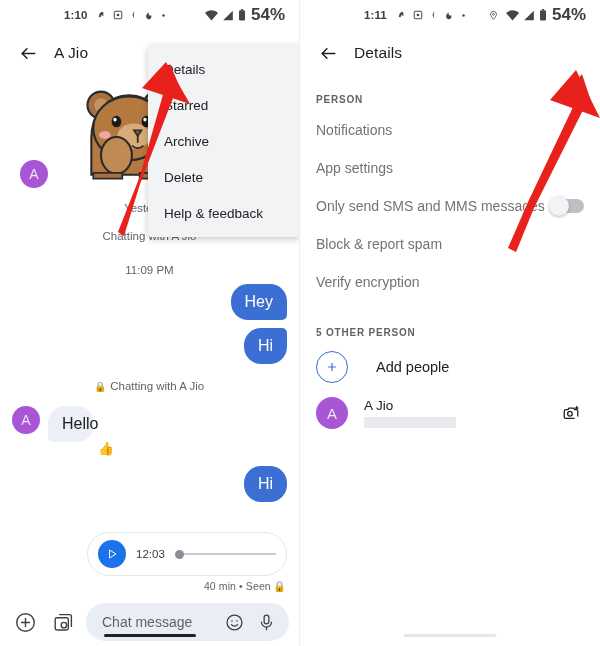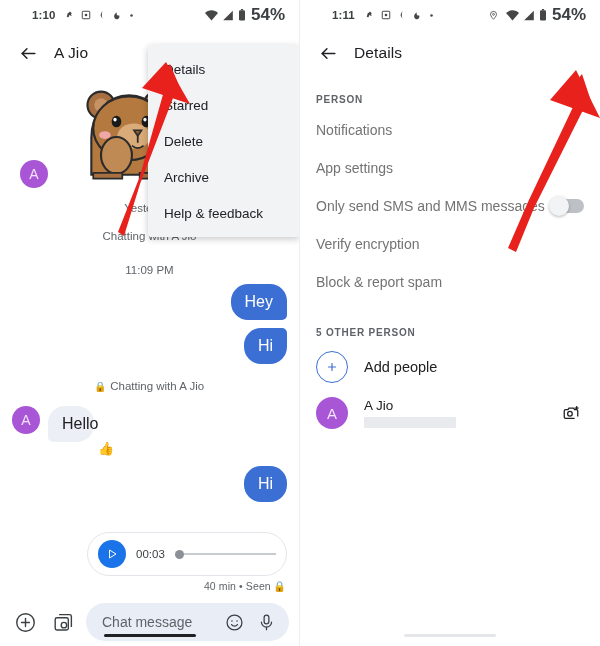--- a/index.html
+++ b/index.html
@@ -11,20 +11,21 @@
   }
   .screens { position: relative; width: 600px; height: 646px; display: flex; }
   .panel { position: relative; width: 300px; height: 646px; background: #ffffff; overflow: hidden; }
   .panel-left { border-right: 1px solid #eceef0; }
 
   
   .statusbar {
     height: 30px; display: flex; align-items: center;
     padding: 0 14px; font-size: 11.5px; color: #3c4043;
     font-weight: 600;
+    margin-left: 32px;
   }
   .sb-time { margin-left: 18px; letter-spacing: .1px; font-size: 11.5px; }
   .sb-left-icons { display: flex; align-items: center; gap: 6px; margin-left: 9px; }
   .sb-spacer { flex: 1; }
   .sb-right { display: flex; align-items: center; gap: 4px; }
   .sb-battery-text { font-size: 17px; font-weight: 600; margin-left: 1px; }
   .sb-ic { display: inline-flex; align-items: center; justify-content: center; }
 
   
   .appbar { height: 46px; display: flex; align-items: center; padding: 0 8px; background:#fff; }
@@ -122,21 +123,21 @@
     min-height: 38px; display: flex; align-items: center;
     font-size: 14px; color: #737373; cursor: pointer;
     justify-content: space-between; padding: 6px 0;
   }
   .switch { width: 32px; height: 14px; border-radius: 8px; background: #bdc1c6; position: relative; flex: none; cursor: pointer; }
   .switch .thumb {
     position: absolute; left: -3px; top: -3px;
     width: 20px; height: 20px; border-radius: 50%;
     background: #f1f3f4; box-shadow: 0 1px 3px rgba(0,0,0,.28);
   }
-  .people-row { display: flex; align-items: center; min-height: 46px; cursor: pointer; }
+  .people-row { display: flex; align-items: center; min-height: 46px; cursor: pointer; gap: 12px; }
   .circle-add {
     width: 32px; height: 32px; border-radius: 50%; border: 1px solid #3b6fd4;
     display: flex; align-items: center; justify-content: center; flex: none; color: #3b6fd4;
   }
   .people-label { font-size: 14.5px; color: #202124; margin-left: 16px; }
   .person-row { display: flex; align-items: center; min-height: 46px; cursor: pointer; }
   .person-av {
     width: 32px; height: 32px; border-radius: 50%; background: #a855d6;
     display: flex; align-items: center; justify-content: center;
     color: #f3e3fb; font-size: 15px; flex: none;
@@ -281,21 +282,21 @@
       </div>
 
       <div class="audio-wrap">
         <div class="audio-col">
           <div class="audio">
             <span class="play-btn">
               <svg width="12" height="12" viewBox="0 0 24 24" fill="none" stroke="#fff" stroke-width="2" stroke-linejoin="round">
                   <polygon points="7,4 20,12 7,20"></polygon>
                 </svg>
             </span>
-            <span class="audio-time">00:03</span>
+            <span class="audio-time">12:03</span>
             <span class="audio-track">
               <span class="line"></span>
               <span class="knob"></span>
             </span>
           </div>
           <div class="audio-meta">
             <span>40 min • Seen</span>
             <span> 🔒</span>
           </div>
         </div>
@@ -335,22 +336,22 @@
             </svg>
         </span>
       </span>
     </div>
 
     <div class="gesturebar"></div>
 
     <div class="menu">
       <div class="menu-item">Details</div>
       <div class="menu-item">Starred</div>
+      <div class="menu-item">Archive</div>
       <div class="menu-item">Delete</div>
-      <div class="menu-item">Archive</div>
       <div class="menu-item">Help &amp; feedback</div>
     </div>
 
     <svg class="arrow" width="130" height="190" viewBox="0 0 130 190" style="left:78px; top:58px;">
       <g fill="#e8211c">
         <path d="M92 6 L108 44 L95 40 L62 126 L46 178 L40 174 L62 118 L86 33 L74 29 Z"></path>
         <path d="M88 4 L112 46 L64 30 Z"></path>
       </g>
     </svg>
   </div>
@@ -434,24 +435,24 @@
       <div class="opt-row">
         <span>App settings</span>
       </div>
       <div class="opt-row">
         <span>Only send SMS and MMS messages</span>
         <span class="switch">
           <span class="thumb"></span>
         </span>
       </div>
       <div class="opt-row">
+        <span>Block &amp; report spam</span>
+      </div>
+      <div class="opt-row">
         <span>Verify encryption</span>
-      </div>
-      <div class="opt-row">
-        <span>Block &amp; report spam</span>
       </div>
 
       <div class="section-head" style="margin-top:26px;">5 OTHER PERSON</div>
 
       <div class="people-row">
         <span class="circle-add">
           <svg width="14" height="14" viewBox="0 0 24 24" fill="none" stroke="#3b6fd4" stroke-width="2" stroke-linecap="round">
               <line x1="12" y1="6" x2="12" y2="18"></line>
               <line x1="6" y1="12" x2="18" y2="12"></line>
             </svg>

